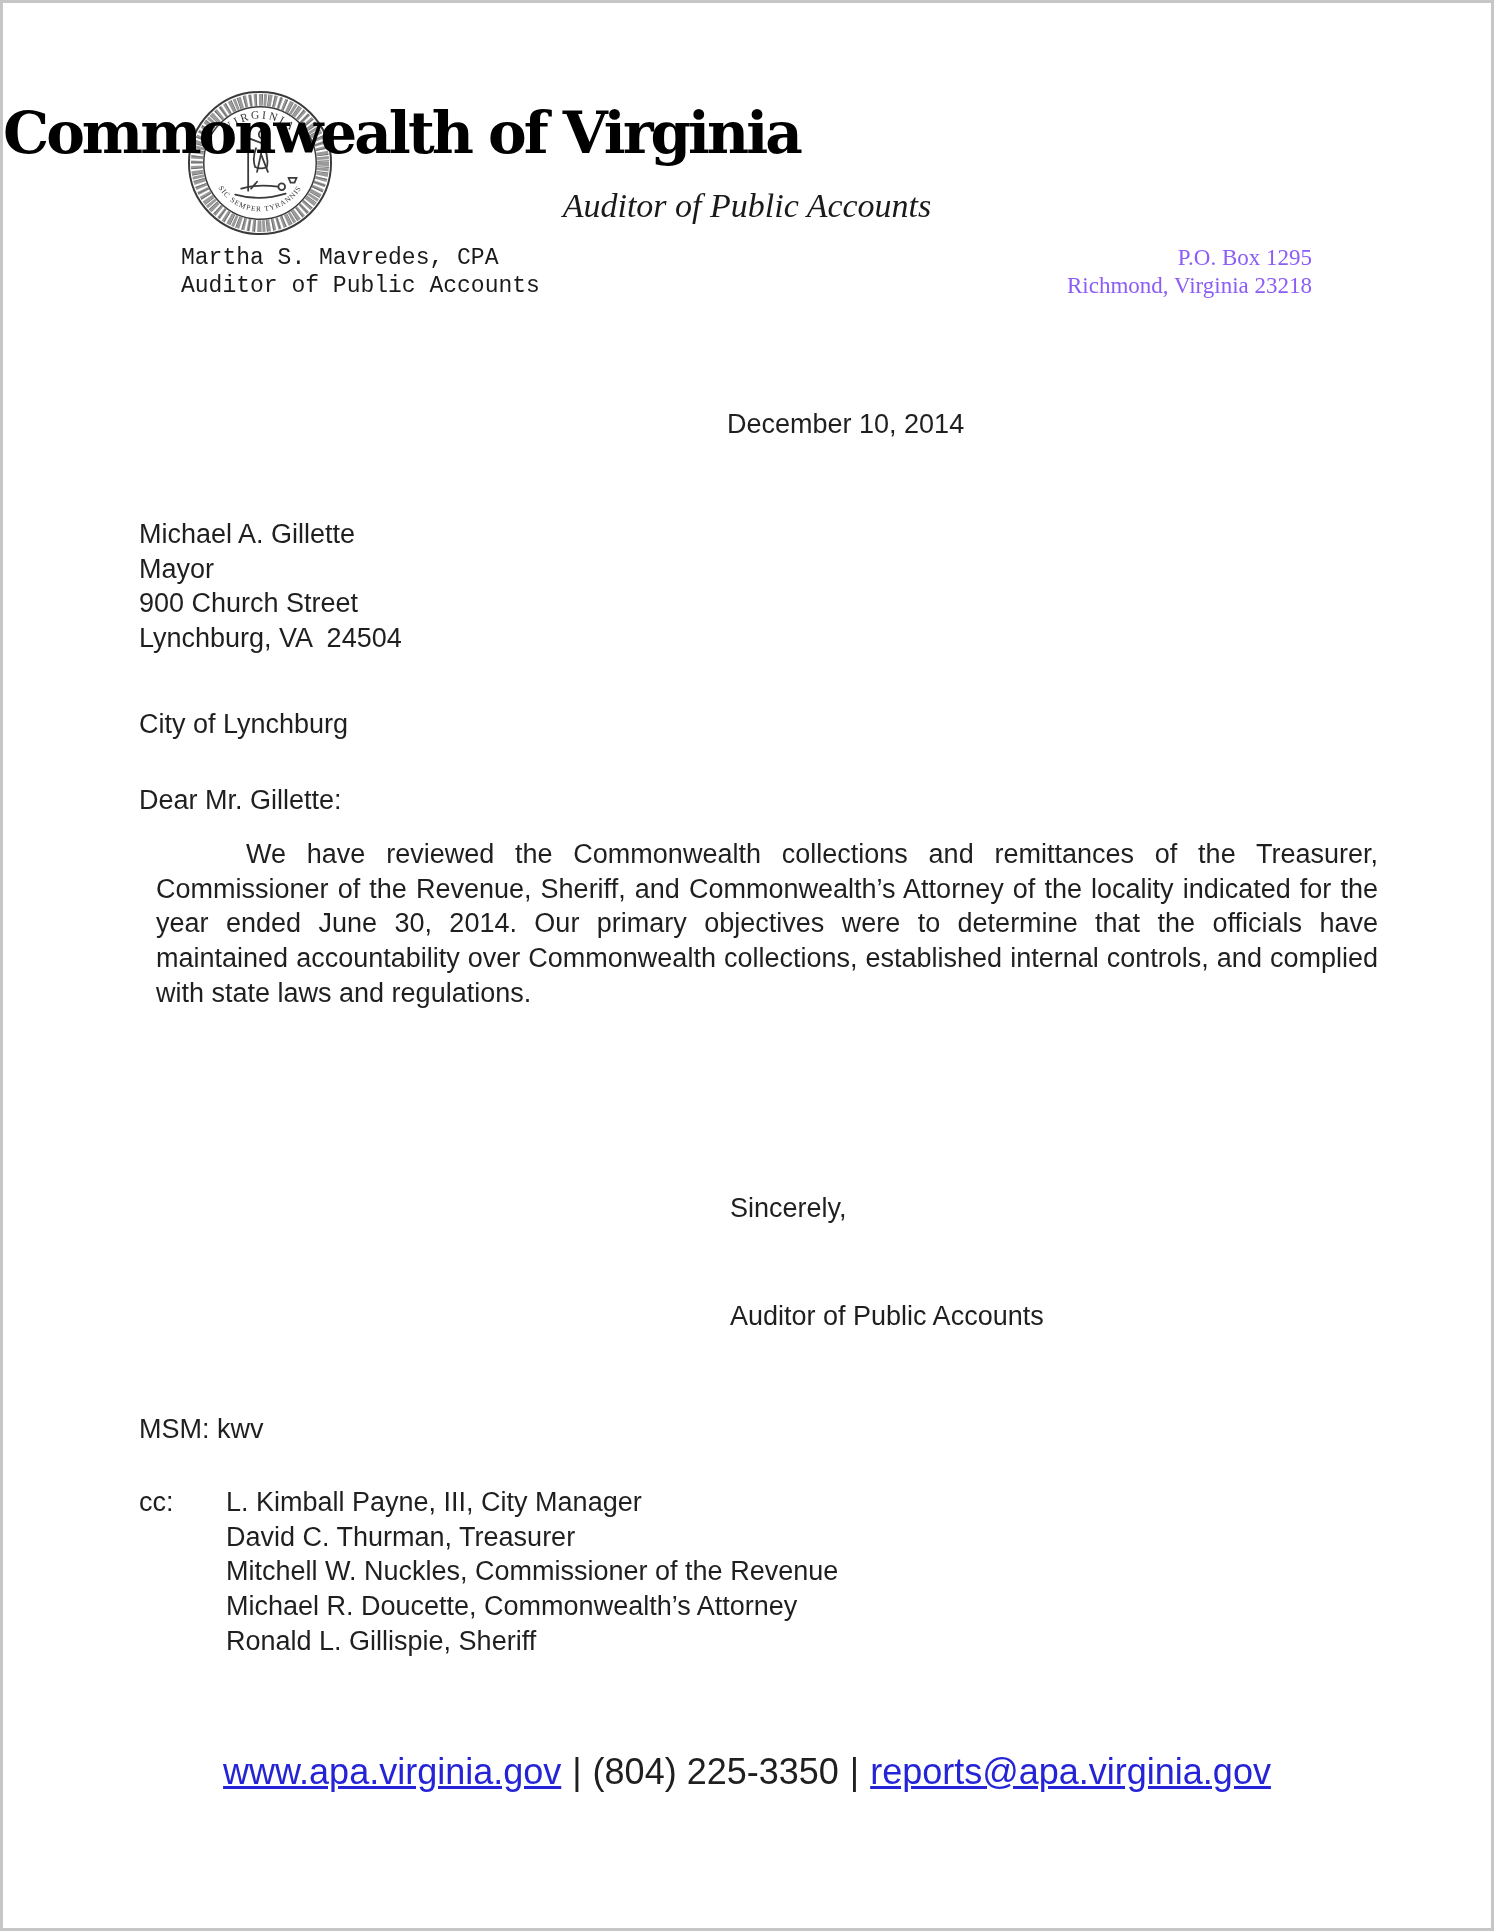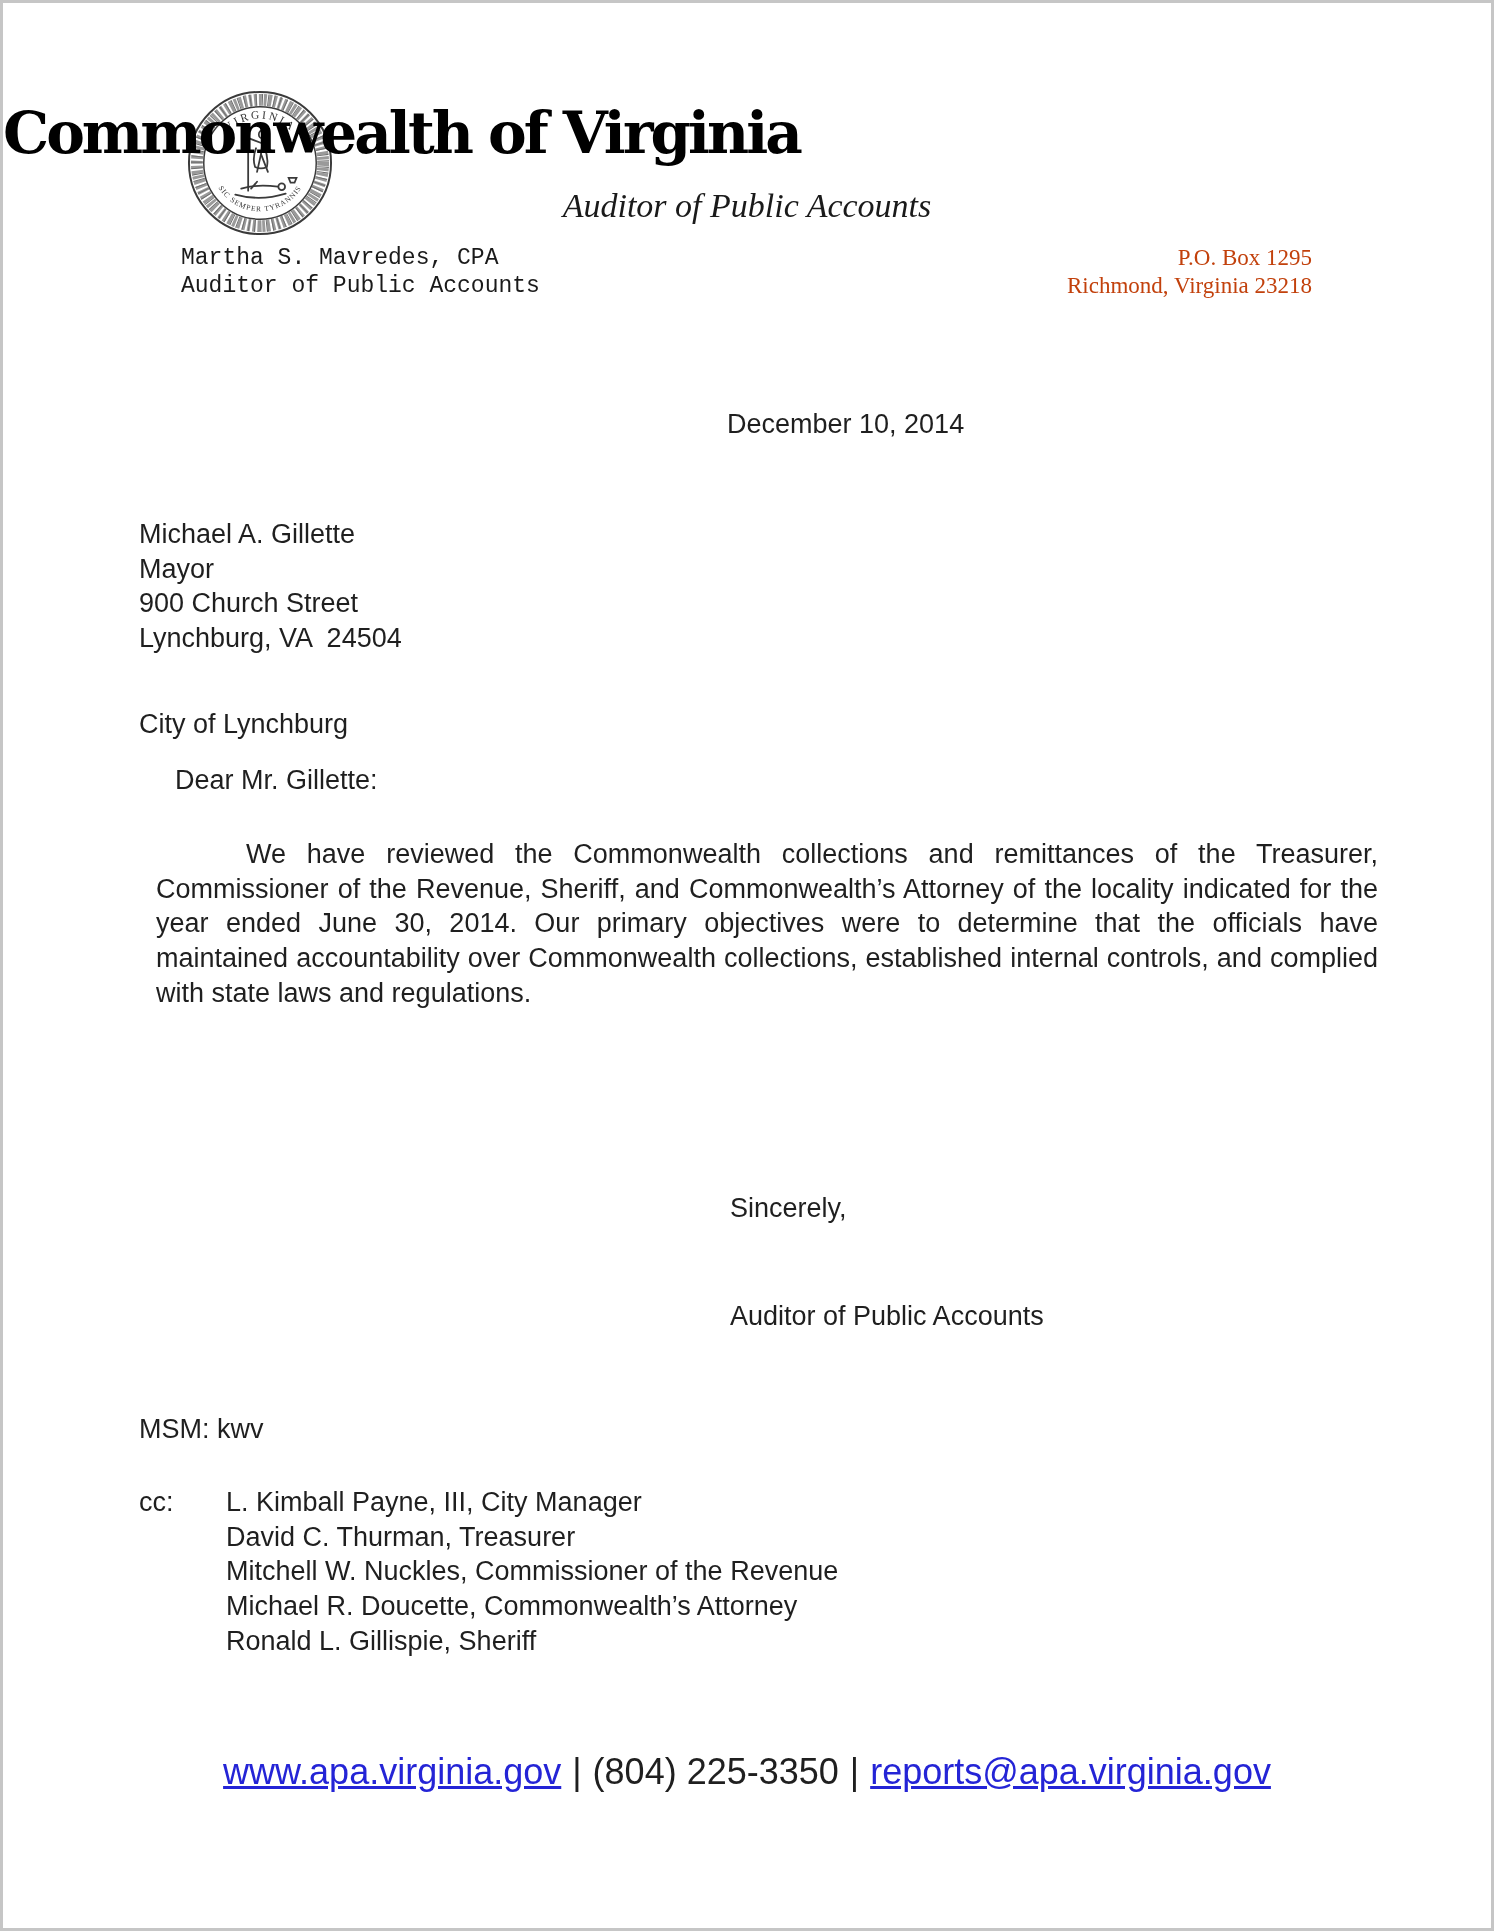--- a/index.html
+++ b/index.html
@@ -33,30 +33,30 @@
     color:#1a1a1a;
   }
   .official-block{
     position:absolute;left:178px;top:241px;
     font-family:Liberation Mono, monospace;
     font-size:23px;line-height:28px;color:#1a1a1a;
   }
   .po-block{
     position:absolute;right:179px;top:241px;
     font-family:"Liberation Serif",serif;
-    font-size:23px;line-height:28px;color:#c2410c;
+    font-size:23px;line-height:28px;color:#8b5cf6;
     text-align:right;
   }
   
   .body-text{font-size:27px;line-height:34.7px;}
   .date-line{position:absolute;left:724px;top:404px;}
   .recipient{position:absolute;left:136px;top:514px;}
   .recipient div{white-space:pre-wrap;}
   .locality{position:absolute;left:136px;top:690px;margin-top:14px;}
-  .salutation{position:absolute;left:136px;top:760px;margin-left:36px;}
+  .salutation{position:absolute;left:136px;top:780px;}
   .para{
     position:absolute;left:153px;width:1222px;
     text-align:justify;
     text-indent:90px;
   }
   .para-1{top:834px;}
   .para-2{top:1042px;}
   .valediction{position:absolute;left:727px;top:1188px;}
   .signer-title{position:absolute;left:727px;top:1296px;}
   .reference{position:absolute;left:136px;top:1409px;}

